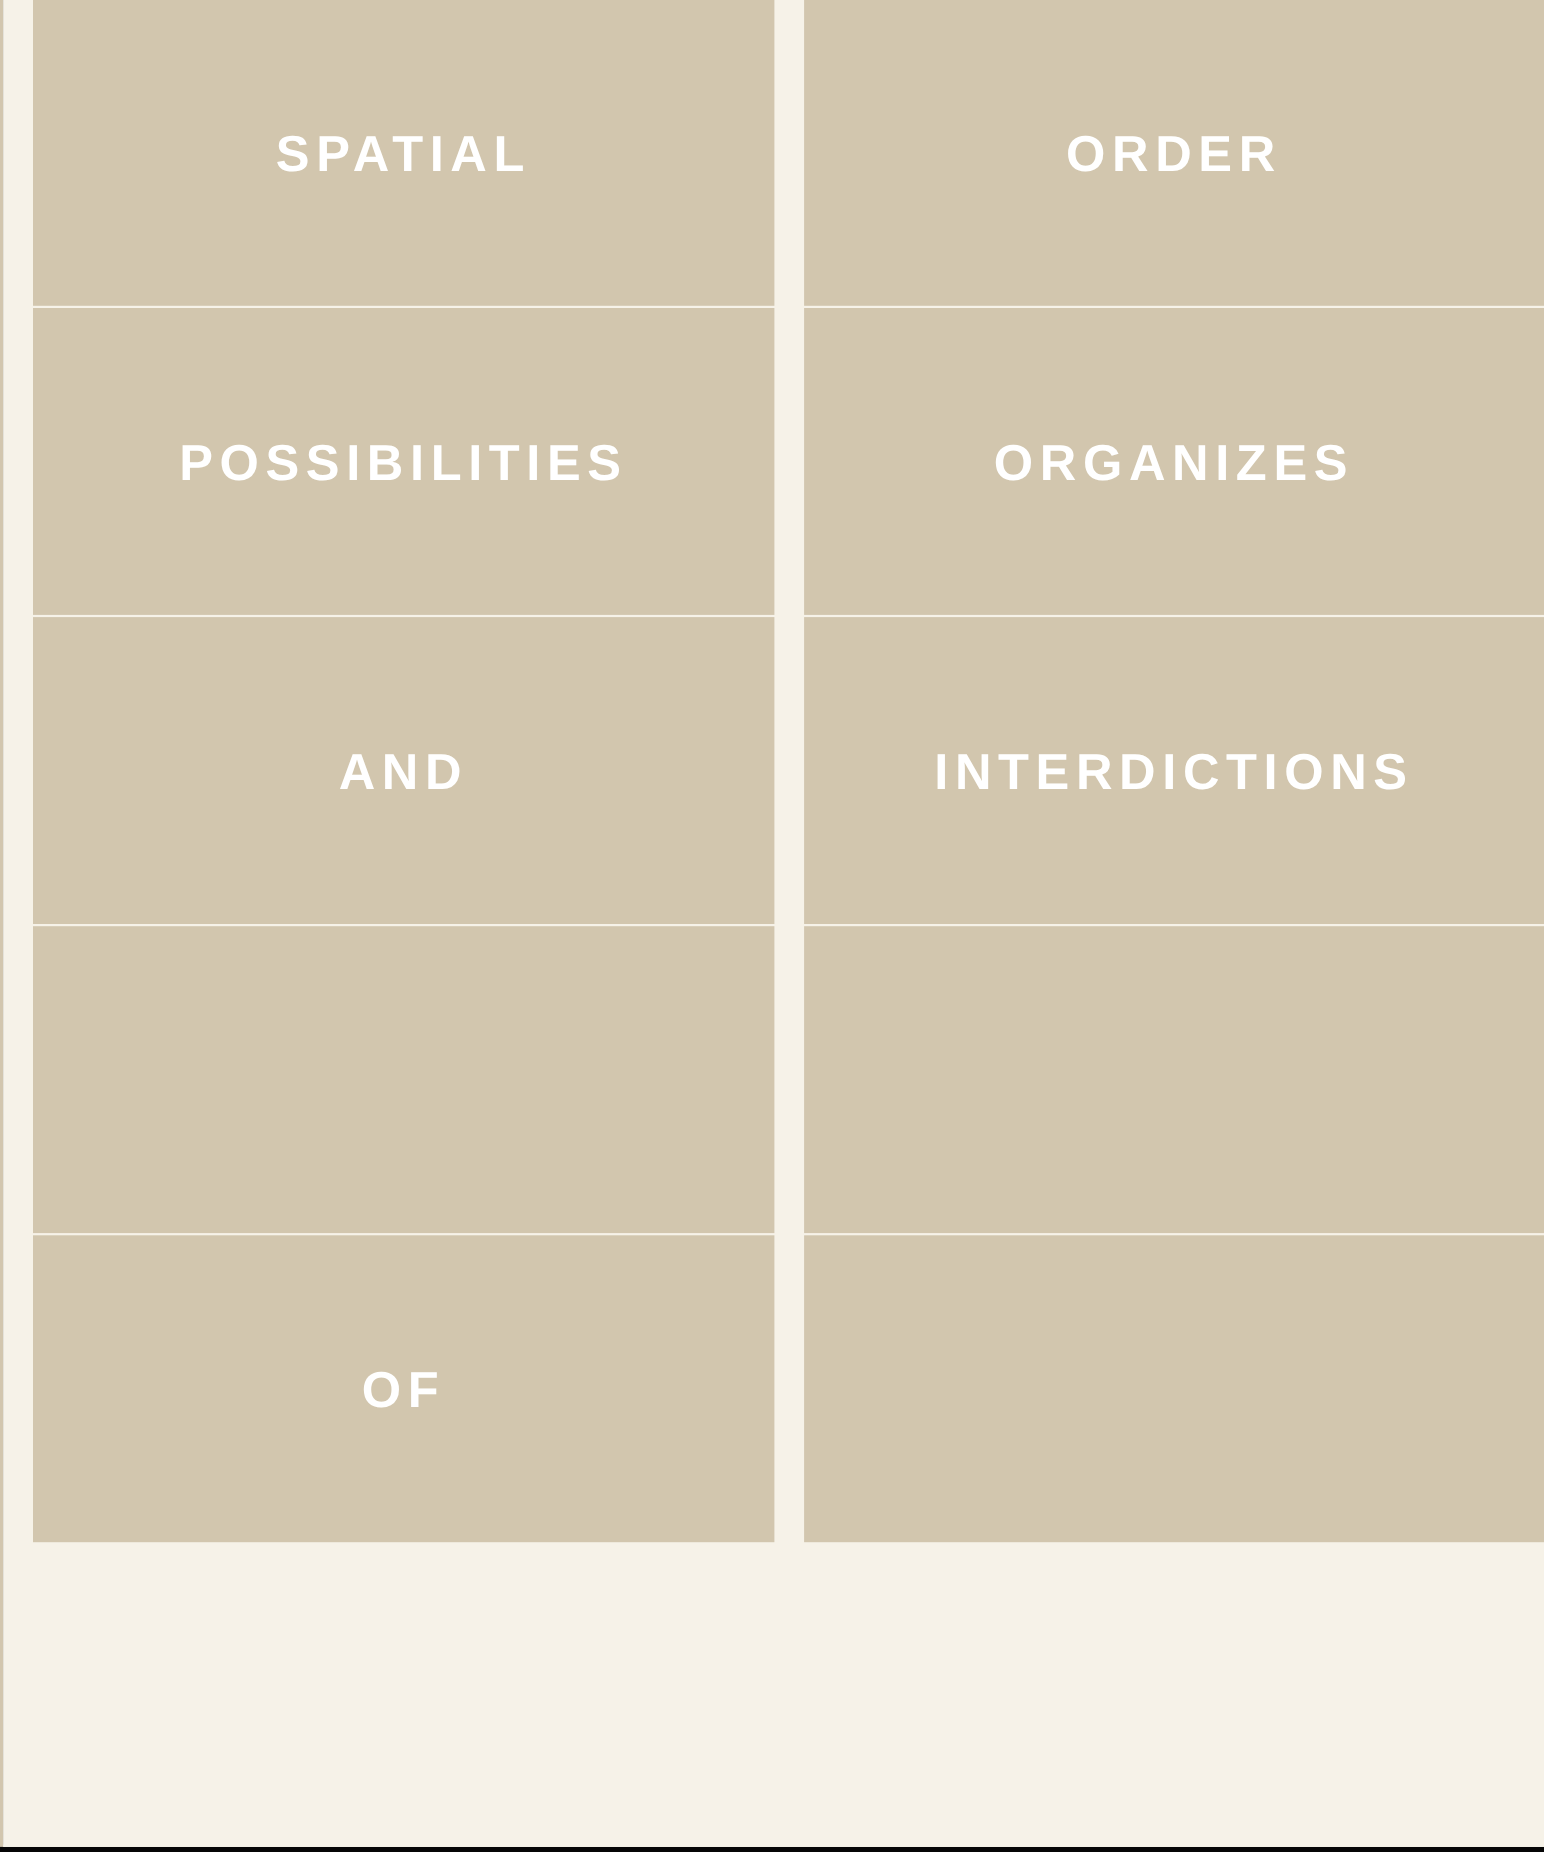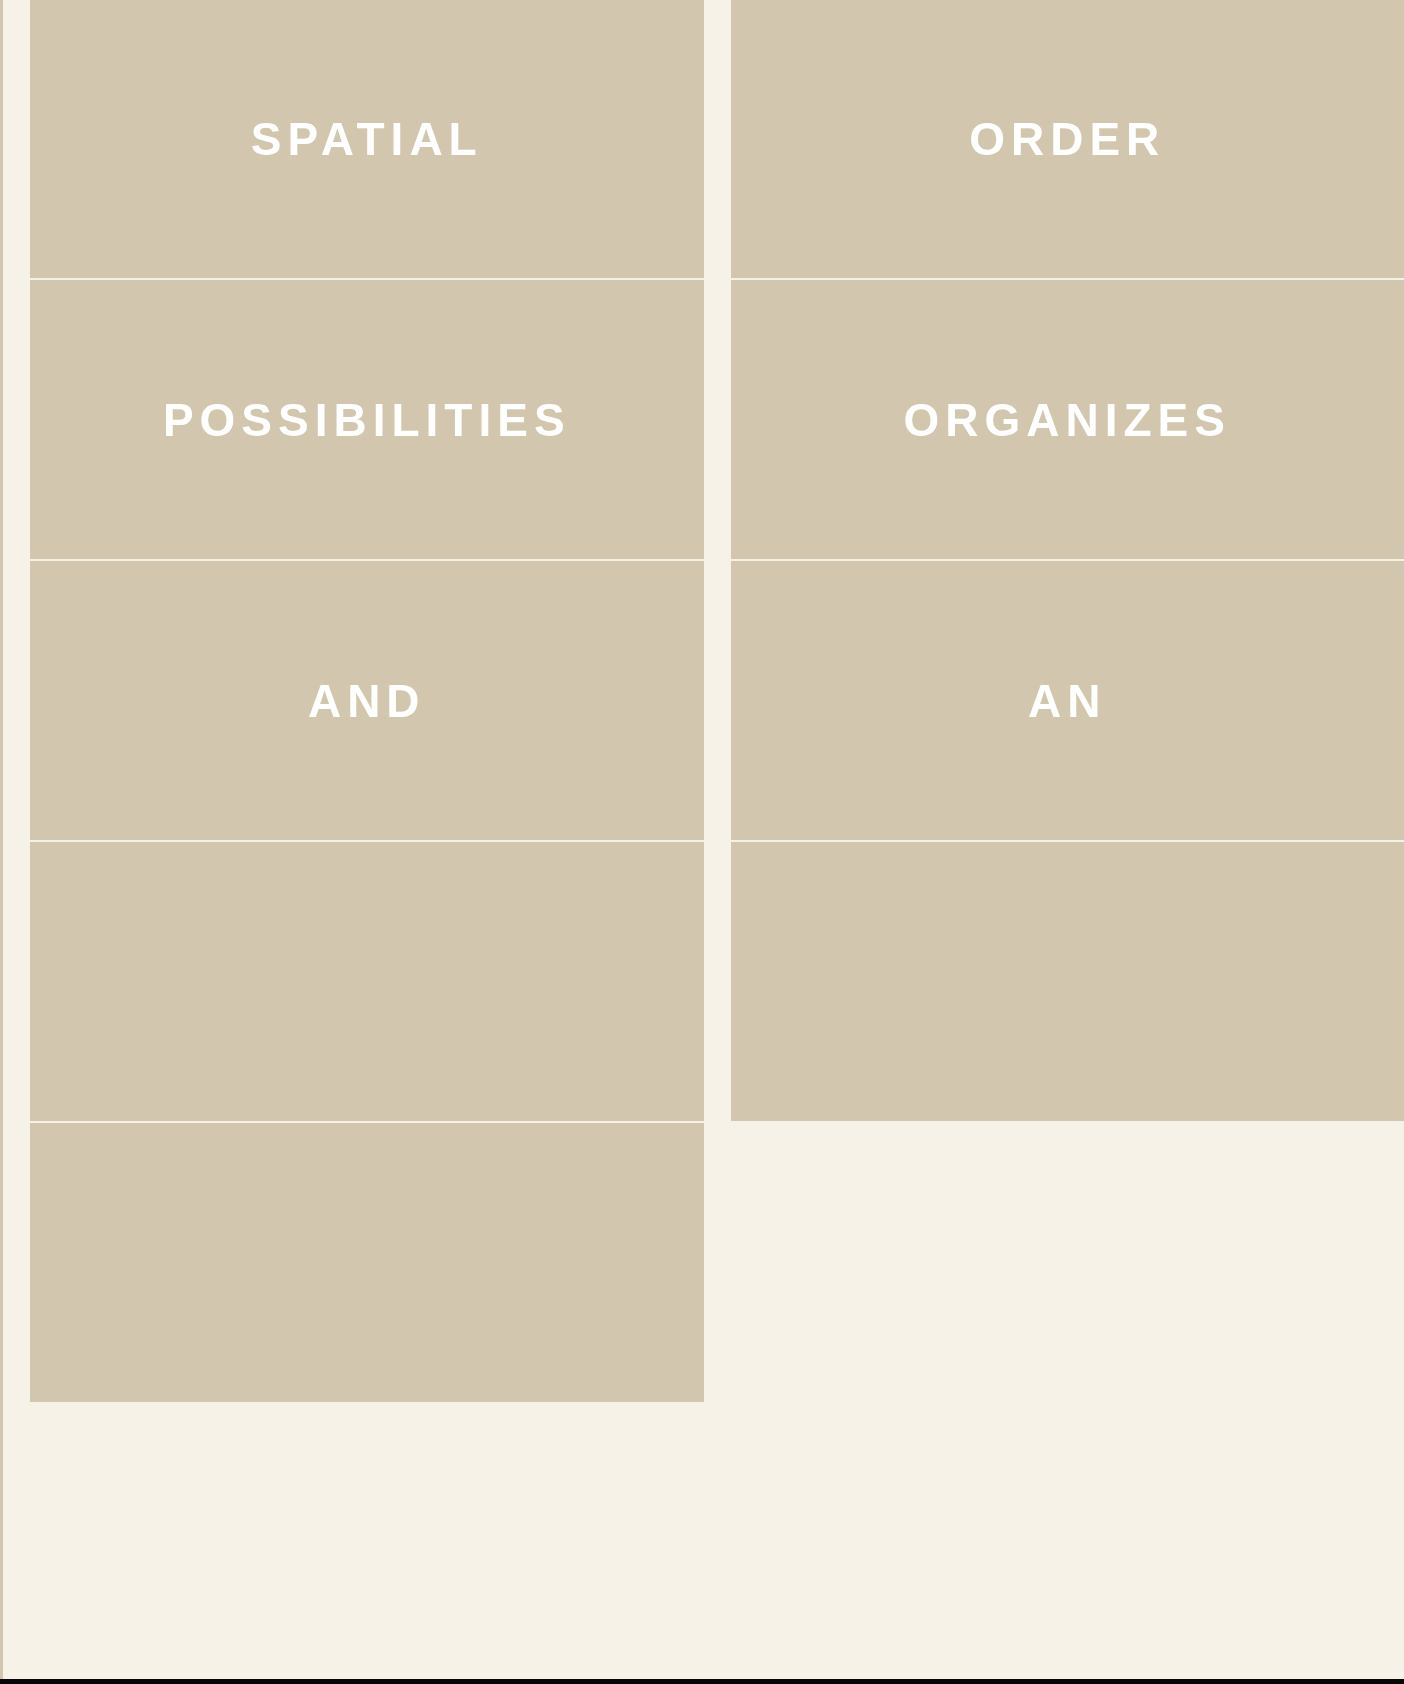--- a/index.html
+++ b/index.html
@@ -70,31 +70,34 @@
     <div class="cell">
       <span class="cell-label">POSSIBILITIES</span>
     </div>
     <div class="cell">
       <span class="cell-label">ORGANIZES</span>
     </div>
 
     <div class="cell">
       <span class="cell-label">AND</span>
     </div>
-
     <div class="cell">
-      <span class="cell-label">AN</span>
-    </div>
-    <div class="cell">
-      <span class="cell-label"></span>
+      <span class="cell-label">INTERDICTIONS</span>
     </div>
 
     <div class="cell">
       <span class="cell-label"></span>
     </div>
 
     <div class="cell">
       <span class="cell-label"></span>
     </div>
 
+    <div class="cell">
+      <span class="cell-label">OF</span>
+    </div>
+    <div class="cell">
+      <span class="cell-label"></span>
+    </div>
+
   </div>
 </div>
 <div class="bottom-bar"></div>
 
 </body></html>

